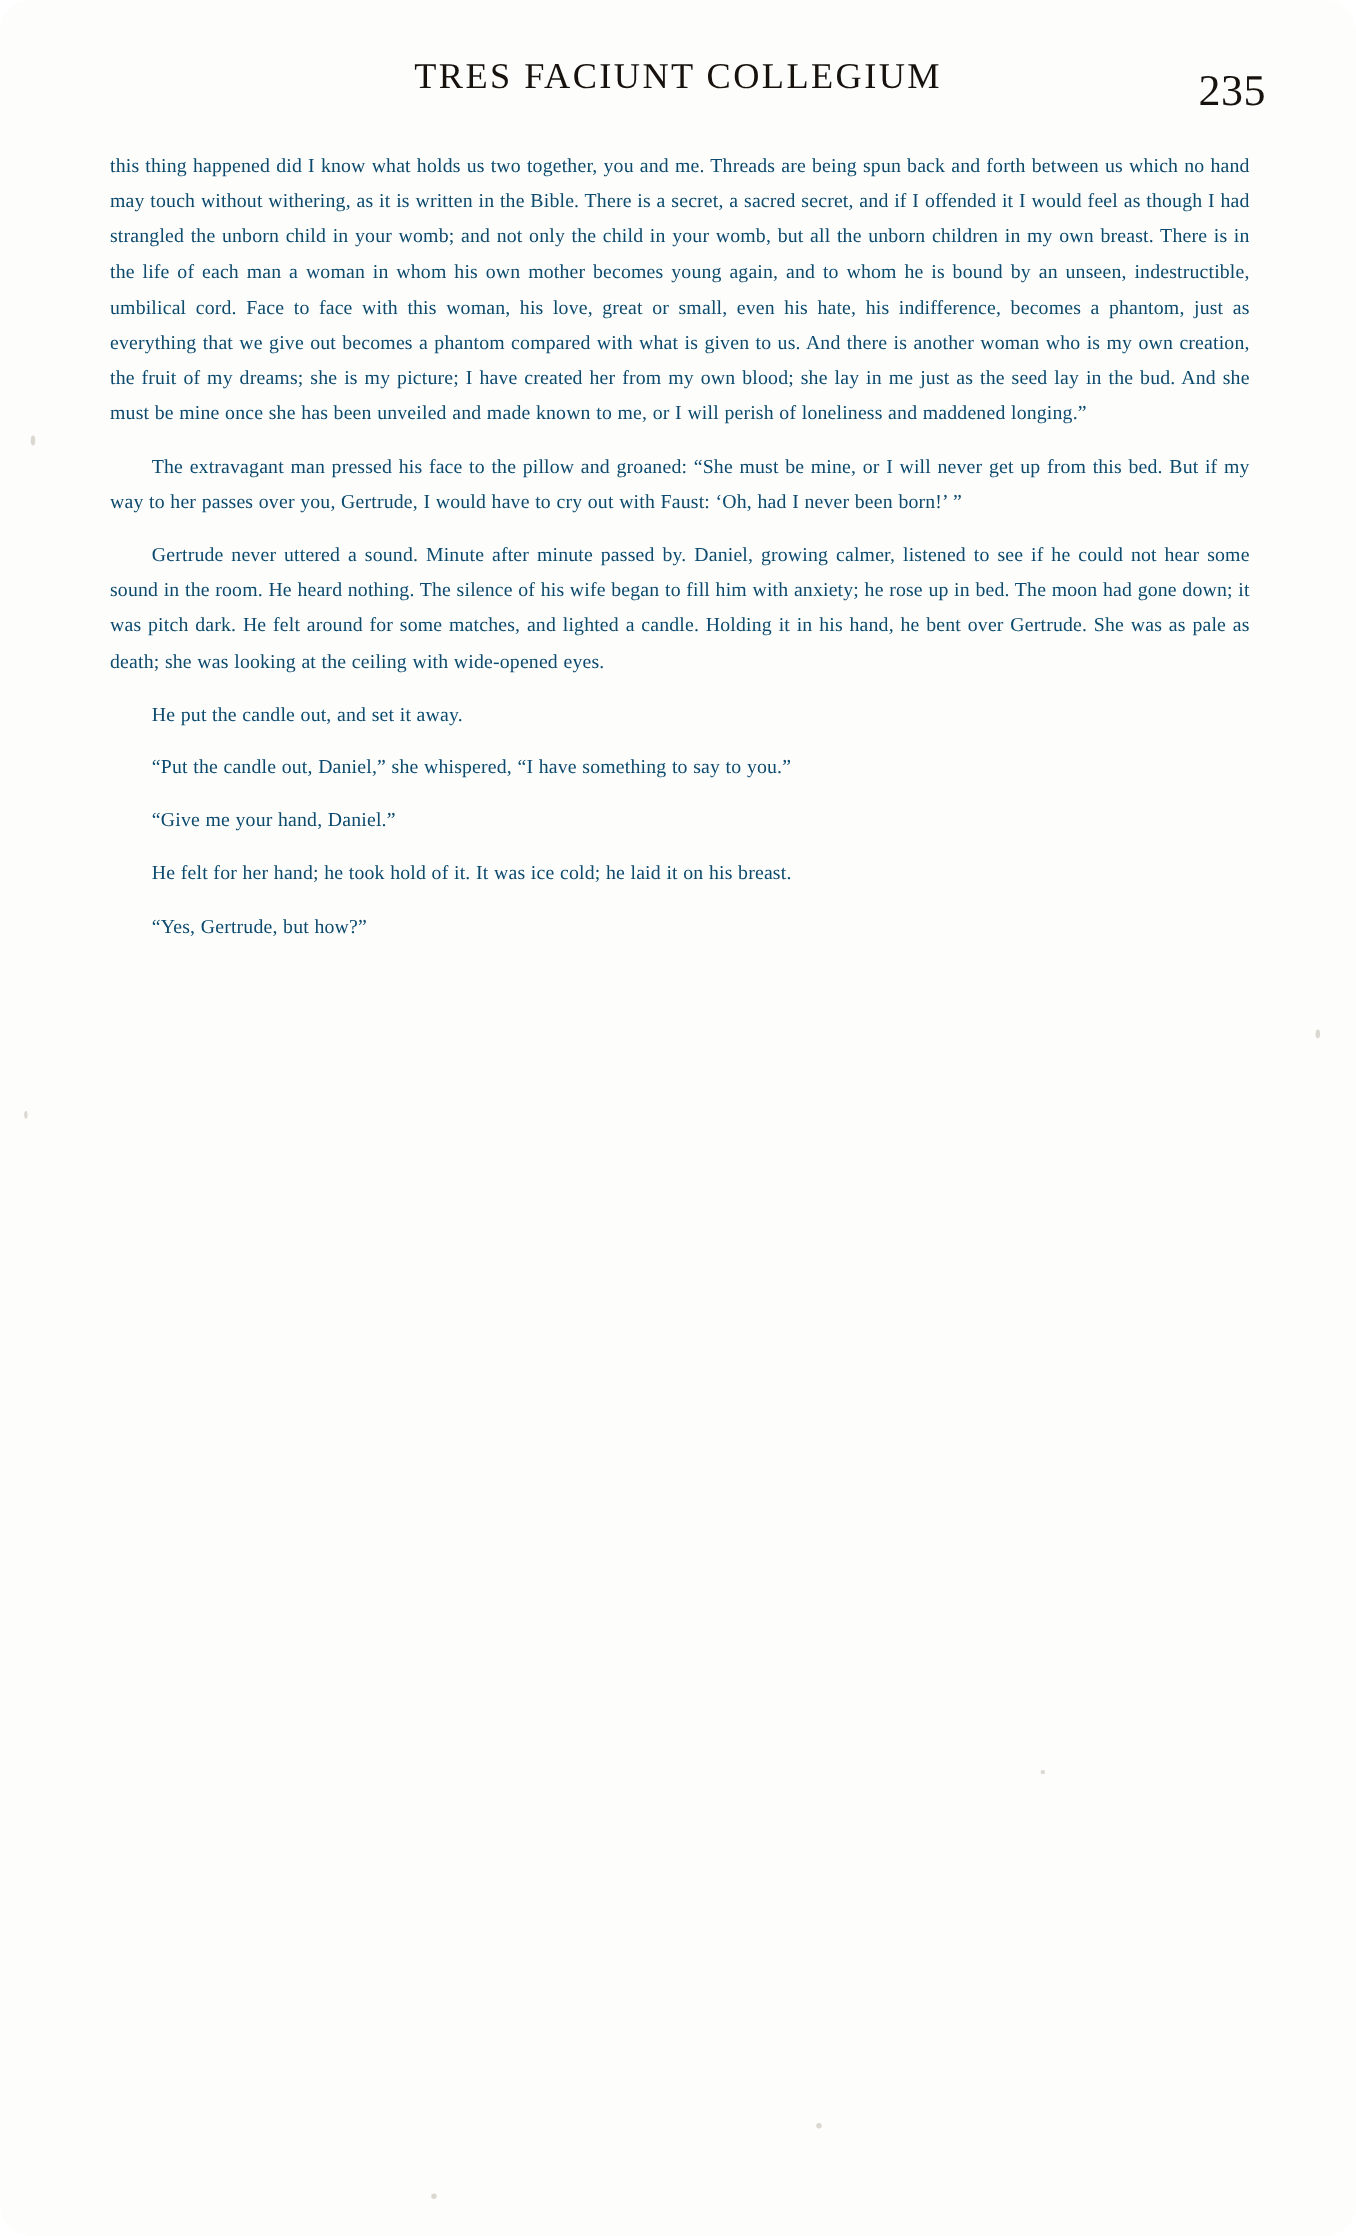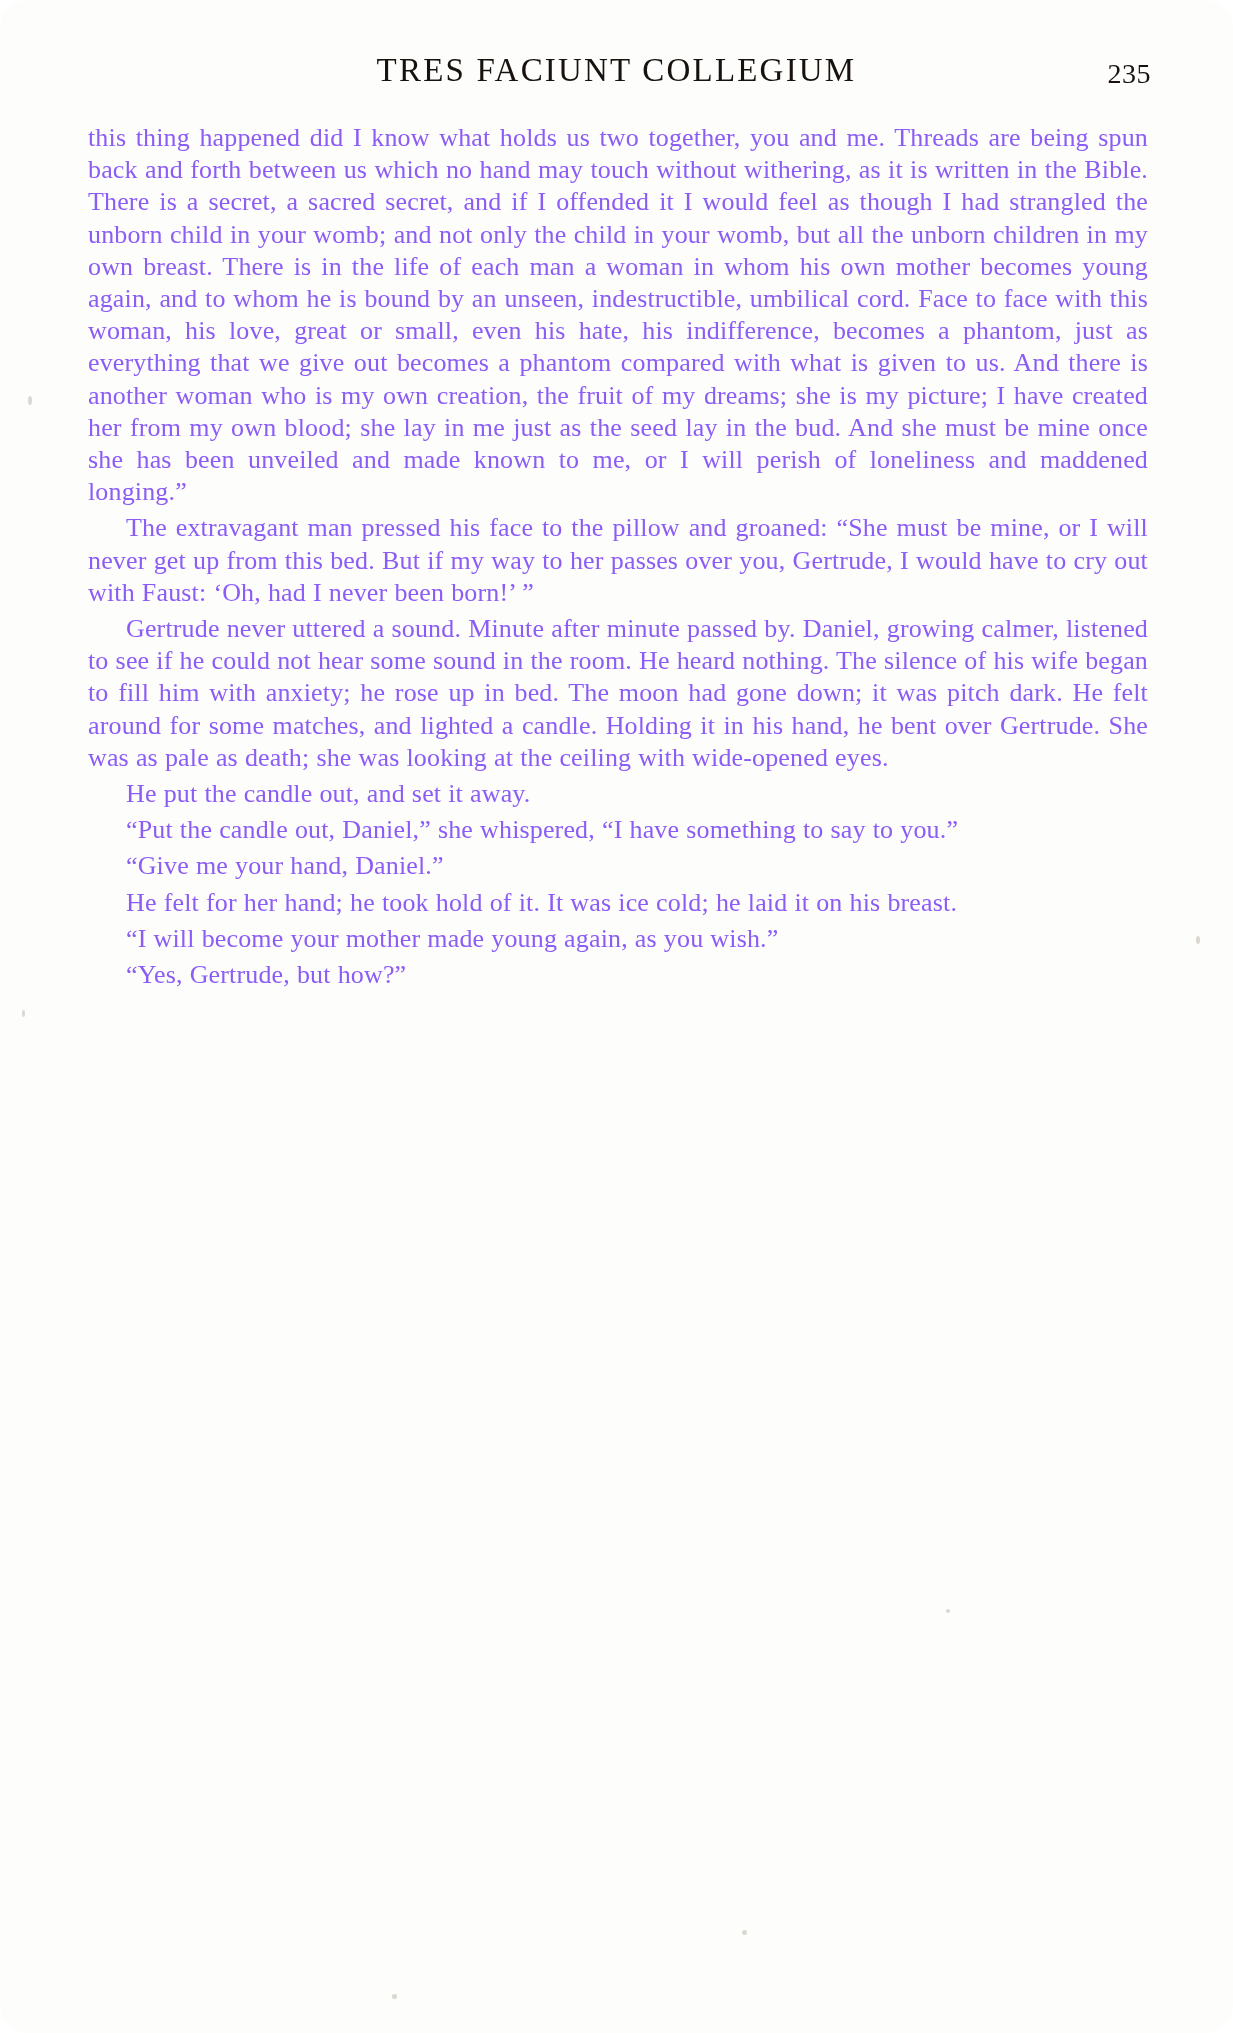--- a/index.html
+++ b/index.html
@@ -32,39 +32,39 @@
     text-align: center;
     font-size: 33px;
     letter-spacing: 2.2px;
     font-weight: 400;
     color: #17120e;
   }
   .folio {
     position: absolute;
     right: 82px;
     top: 6px;
-    font-size: 28px;
+    font-size: 40px;
     letter-spacing: 0.5px;
     color: #17120e;
   }
   .textblock {
     position: absolute;
     left: 84px;
     top: 118px;
     width: 1068px;
   }
   p {
-    margin: 4px;
-    font-size: 26px;
+    margin: 16px;
+    font-size: 18px;
     line-height: 32.2px;
     text-align: justify;
     text-justify: inter-word;
     letter-spacing: 0.15px;
     word-spacing: 0.4px;
-    color: #8b5cf6;
+    color: #0c4a6e;
   }
   p.indent {
     text-indent: 38px;
   }
   p.noindent {
     text-indent: 0;
   }
   
   .textblock p {
     -webkit-font-smoothing: antialiased;
@@ -87,21 +87,20 @@
   </div>
 
   <div class="textblock">
     <p class="noindent">this thing happened did I know what holds us two together, you and me.   Threads are being spun back and forth between us which no hand may touch without withering, as it is written in the Bible.   There is a secret, a sacred secret, and if I offended it I would feel as though I had strangled the unborn child in your womb; and not only the child in your womb, but all the unborn children in my own breast.   There is in the life of each man a woman in whom his own mother becomes young again, and to whom he is bound by an unseen, indestructible, umbilical cord. Face to face with this woman, his love, great or small, even his hate, his indifference, becomes a phantom, just as everything that we give out becomes a phantom compared with what is given to us. And there is another woman who is my own creation, the fruit of my dreams; she is my picture; I have created her from my own blood; she lay in me just as the seed lay in the bud.   And she must be mine once she has been unveiled and made known to me, or I will perish of loneliness and maddened longing.”</p>
     <p class="indent">The extravagant man pressed his face to the pillow and groaned: “She must be mine, or I will never get up from this bed.   But if my way to her passes over you, Gertrude, I would have to cry out with Faust: ‘Oh, had I never been born!’ ”</p>
     <p class="indent">Gertrude never uttered a sound.   Minute after minute passed by. Daniel, growing calmer, listened to see if he could not hear some sound in the room.   He heard nothing.   The silence of his wife began to fill him with anxiety; he rose up in bed.   The moon had gone down; it was pitch dark.   He felt around for some matches, and lighted a candle.   Holding it in his hand, he bent over Gertrude.   She was as pale as death; she was looking at the ceiling with wide-opened eyes.</p>
     <p class="indent">He put the candle out, and set it away.</p>
     <p class="indent">“Put the candle out, Daniel,” she whispered, “I have something to say to you.”</p>
     <p class="indent">“Give me your hand, Daniel.”</p>
     <p class="indent">He felt for her hand; he took hold of it.   It was ice cold; he laid it on his breast.</p>
-    <p class="indent">“I will become your mother made young again, as you wish.”</p>
     <p class="indent">“Yes, Gertrude, but how?”</p>
   </div>
 
   <div class="speck" style="left:28px; top:396px; width:4px; height:9px;"></div>
   <div class="speck" style="left:1196px; top:936px; width:4px; height:8px;"></div>
   <div class="speck" style="left:22px; top:1010px; width:3px; height:7px;"></div>
   <div class="speck" style="left:946px; top:1609px; width:4px; height:4px;"></div>
   <div class="speck" style="left:742px; top:1930px; width:5px; height:5px;"></div>
   <div class="speck" style="left:392px; top:1994px; width:5px; height:5px;"></div>
 

